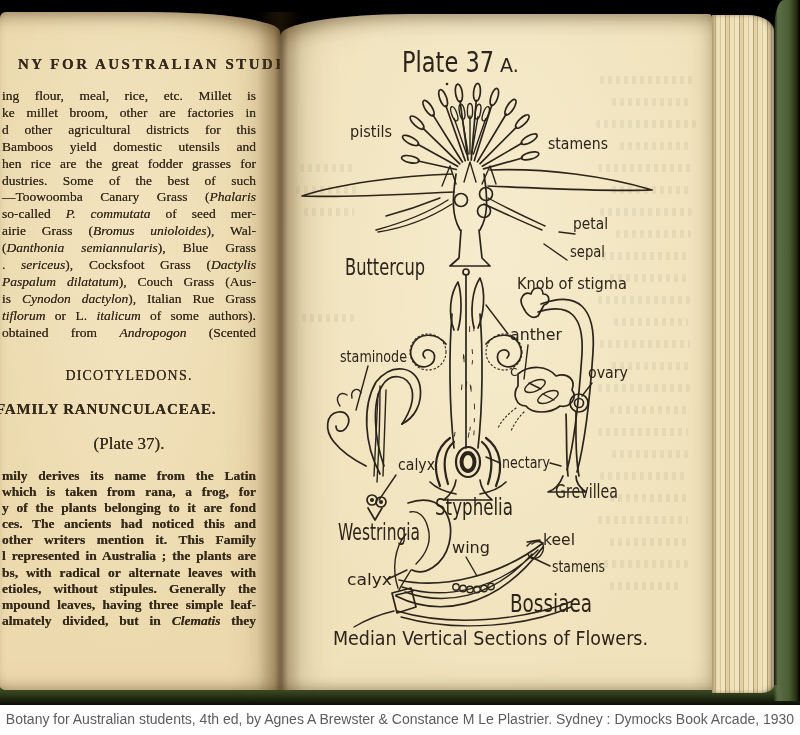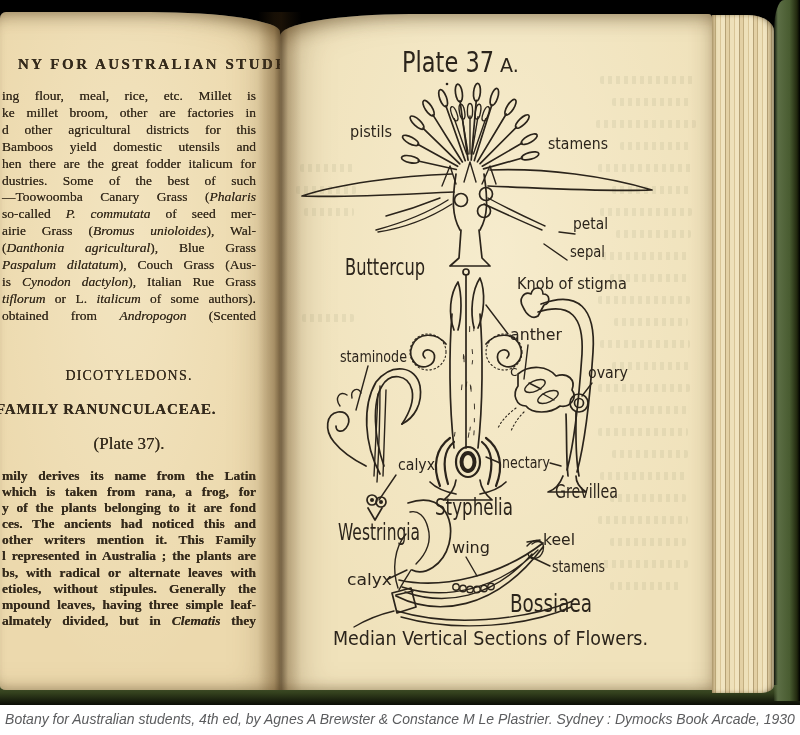--- a/index.html
+++ b/index.html
@@ -21,21 +21,21 @@
     border-radius:6px 130px 0 6px / 6px 20px 0 4px;overflow:hidden;
     box-shadow:inset -26px 0 38px -18px rgba(95,65,25,.55), inset 0 14px 16px -12px rgba(70,50,20,.5), inset 0 -10px 12px -8px rgba(70,50,20,.35);}
   .page-right{position:absolute;left:280px;top:14px;width:432px;bottom:15px;z-index:3;
     background:radial-gradient(ellipse at 50% 35%,rgba(255,250,232,.4),rgba(0,0,0,0) 75%),var(--paper-right,#f0e2bb);
     border-radius:130px 4px 0 0 / 22px 4px 0 0;overflow:hidden;
     box-shadow:inset 30px 0 42px -22px rgba(95,65,25,.5), inset -14px 0 20px -12px rgba(110,80,40,.35), inset 0 16px 18px -13px rgba(70,50,20,.45), inset 0 -10px 12px -8px rgba(70,50,20,.3);}
   .gutter{position:absolute;left:258px;width:58px;top:12px;bottom:15px;z-index:4;pointer-events:none;
     background:linear-gradient(90deg,rgba(90,60,22,0) 0%,rgba(90,60,22,.25) 28%,rgba(52,34,12,.5) 40%,rgba(90,60,22,.18) 52%,rgba(90,60,22,0) 75%);}
   .caption-bar{position:absolute;left:0;right:0;bottom:0;height:30px;background:var(--caption-bg,#fff);z-index:5;}
   .caption-bar div{font-family:"Liberation Sans",sans-serif;font-size:14px;line-height:29px;
-    color:var(--caption-text,#5b5c5e);text-align:center;white-space:nowrap;font-style:italic;}
+    color:var(--caption-text,#5b5c5e);text-align:center;white-space:nowrap;}
   
   .lp{position:absolute;left:2px;top:0;width:258px;height:100%;color:var(--ink,#342a1c);}
   .lp-header{position:absolute;left:16px;top:44px;font-size:15px;font-weight:700;letter-spacing:2.5px;white-space:nowrap;text-shadow:0 0 .4px rgba(40,30,15,.9);}
   .para{position:absolute;left:0;width:254px;font-size:13.5px;text-shadow:0 0 .4px rgba(40,30,15,.8);}
   .p1{top:76px;}
   .p2{top:456px;}
   .p1 .tline{line-height:16.9px;}
   .p2 .tline{line-height:16.1px;font-weight:bold;}
   .tline{text-align:justify;text-align-last:justify;white-space:nowrap;}
   .lp-h1{position:absolute;left:0;top:356px;width:254px;text-align:center;font-size:14px;letter-spacing:1.2px;text-shadow:0 0 .4px rgba(40,30,15,.9);}
@@ -60,26 +60,27 @@
     <div class="page-stack"></div>
 
     <div class="page-left">
       <div class="lp">
         <div class="lp-header">NY FOR AUSTRALIAN STUDENTS</div>
         <div class="para p1" id="para1">
             <div class="tline">ing flour, meal, rice, etc. Millet is</div>
             <div class="tline">ke millet broom, other are factories in</div>
             <div class="tline">d other agricultural districts for this</div>
             <div class="tline">Bamboos yield domestic utensils and</div>
-            <div class="tline">hen there are the great fodder italicum for</div>
+            <div class="tline">hen rice are the great fodder grasses for</div>
             <div class="tline">dustries.  Some of the best of such</div>
             <div class="tline">—Toowoomba Canary Grass (<i>Phalaris</i></div>
             <div class="tline">so-called <i>P. commutata</i> of seed mer-</div>
             <div class="tline">airie Grass (<i>Bromus unioloides</i>), Wal-</div>
-            <div class="tline">(<i>Danthonia agricultural</i>), Blue Grass</div>
+            <div class="tline">(<i>Danthonia semiannularis</i>), Blue Grass</div>
+            <div class="tline">. <i>sericeus</i>), Cocksfoot Grass (<i>Dactylis</i></div>
             <div class="tline"><i>Paspalum dilatatum</i>), Couch Grass (Aus-</div>
             <div class="tline">is <i>Cynodon dactylon</i>), Italian Rue Grass</div>
             <div class="tline"><i>tiflorum</i> or L. <i>italicum</i> of some authors).</div>
             <div class="tline">obtained from <i>Andropogon</i> (Scented</div>
           </div>
         <div class="lp-h1">DICOTYLEDONS.</div>
         <div class="lp-h2">FAMILY RANUNCULACEAE.</div>
         <div class="lp-h3">(Plate 37).</div>
         <div class="para p2" id="para2">
             <div class="tline">mily derives its name from the Latin</div>

